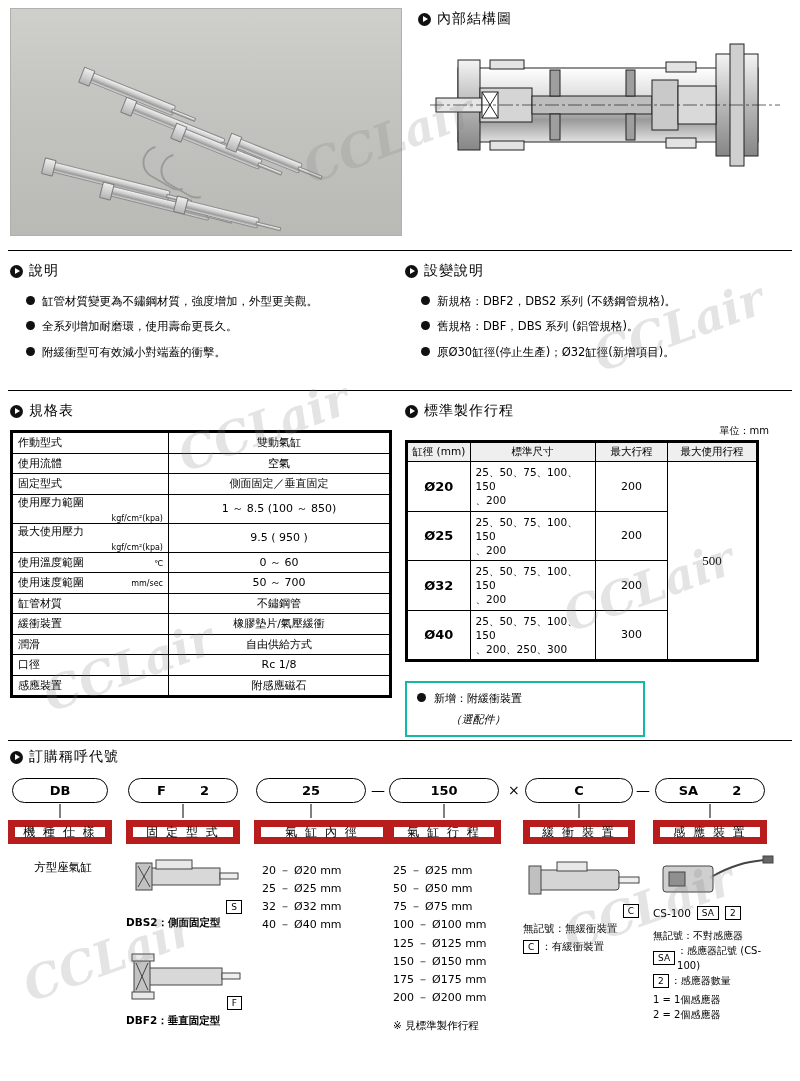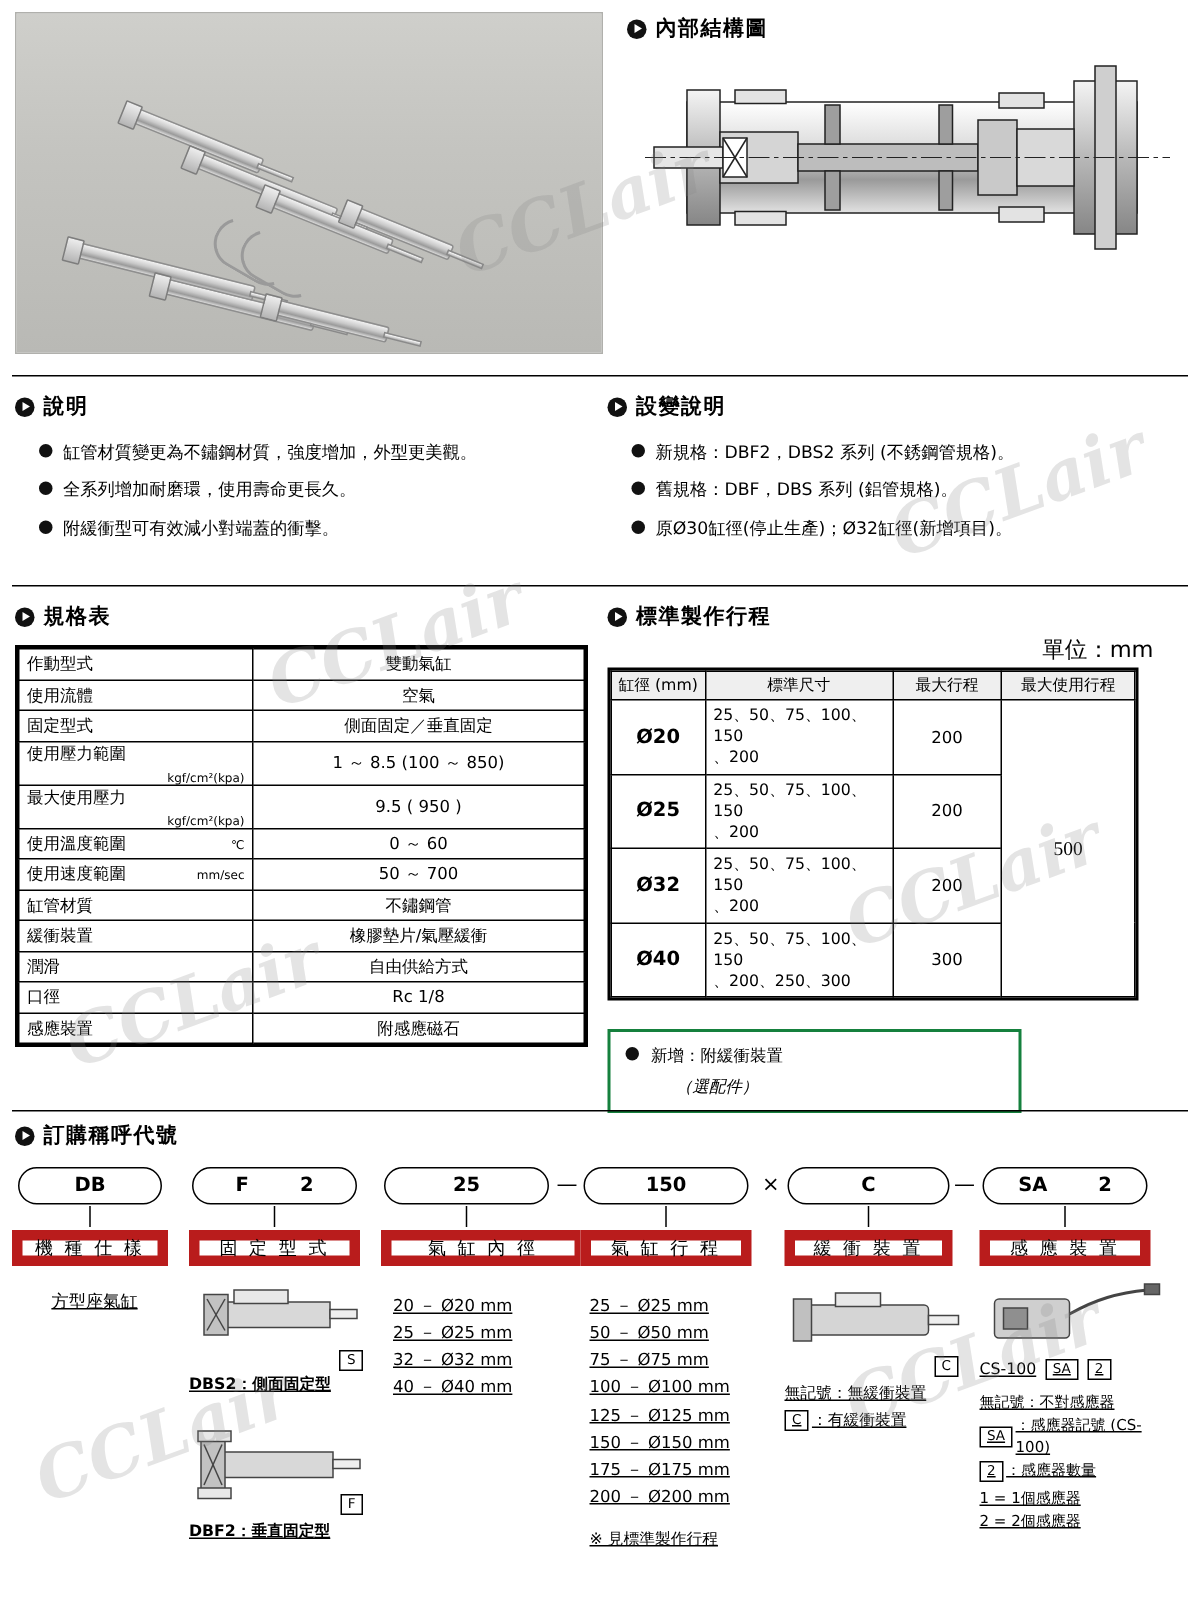--- a/index.html
+++ b/index.html
@@ -18,21 +18,21 @@
   
   .sect-head { display:flex; align-items:center; gap:6px; }
   .bullet-tri {
     display:inline-block;width:13px;height:13px;border-radius:50%;
     background:#111; position:relative; flex:none;
   }
   .bullet-tri::after{
     content:"";position:absolute;left:4.5px;top:3px;
     border-left:5px solid #fff;border-top:3.5px solid transparent;border-bottom:3.5px solid transparent;
   }
-  .sect-title { font-size:14px; font-weight:bold; letter-spacing:1px; }
+  .sect-title { font-size:14px; font-weight:normal; letter-spacing:1px; }
   .hr { border:none;border-top:1px solid #000; margin:0; }
   .dotf { display:inline-block;width:9px;height:9px;border-radius:50%;
          background:#111;flex:none;margin-top:2px;}
 
   
   .photo {
     position:absolute; left:10px; top:8px; width:392px; height:228px;
     background:linear-gradient(180deg,#cfcfcb 0%,#c4c4c0 40%,#b9b9b5 100%);
     border:1px solid #b0b0ac;
     overflow:hidden;
@@ -80,35 +80,35 @@
   .diagcell svg{position:absolute;left:0;top:0;}
 
   
   .stroke { width:350px; font-size:11px; }
   .stroke td,.stroke th { border:1px solid #000; padding:2px 4px; text-align:center; font-weight:normal; }
   .stroke .hd { background:#efefef; height:19px; font-size:10.5px;}
   .stroke .bore { font-weight:bold; font-size:13px; }
   .stroke .szlist { text-align:left; font-size:10.5px; line-height:1.35; padding:3px 5px;}
 
   .note-box{
-    border:2px solid #15803d;width:276px;padding:8px 10px;margin-top:16px;
+    border:2px solid #14b8a6;width:240px;padding:8px 10px;margin-top:16px;
     display:flex;gap:8px;align-items:flex-start;
   }
 
   
   .order { position:absolute; left:0; top:748px; width:800px; }
   .pill{
     border:1px solid #000;border-radius:13px;height:25px;display:flex;
     align-items:center;justify-content:center;font-weight:bold;font-size:13px;background:#fff;
   }
   .boxlbl{
     border:7px solid #b91c1c;height:24px;display:flex;align-items:center;justify-content:center;
     font-size:12px;letter-spacing:2px;background:#fff;
   }
-  .col-order{position:absolute;top:0;text-decoration:underline;}
+  .col-order{position:absolute;top:0;}
   .optlist{font-size:11px;line-height:1.65;margin-top:10px;}
   .smallbox{display:inline-block;border:1px solid #000;padding:0 4px;font-size:9px;line-height:12px;}
 
   .wm{
     position:absolute;font-family:"DejaVu Serif","Liberation Serif",serif;
     font-style:italic;font-weight:bold;color:rgba(130,130,130,.22);
     transform:rotate(-20deg);white-space:nowrap;pointer-events:none;user-select:none;
   }
 </style>
 </head>
@@ -299,21 +299,21 @@
     </tbody>
         </table>
     </div>
   </div>
 
   <div class="colR" style="top:402px;width:390px;">
     <div class="sect-head">
       <span class="bullet-tri"></span>
       <span class="sect-title">標準製作行程</span>
     </div>
-    <div style="text-align:right;width:364px;font-size:15px;margin-top:4px;">單位：mm</div>
+    <div style="text-align:right;width:364px;font-size:10px;margin-top:4px;">單位：mm</div>
 
     <div style="border:2px solid #000;display:inline-block;margin-top:2px;">
     <table class="stroke">
       <tbody>
             <tr>
         <th class="hd" style="width:62px;">缸徑 (mm)</th>
         <th class="hd" style="width:124px;">標準尺寸</th>
         <th class="hd" style="width:72px;">最大行程</th>
         <th class="hd" style="width:88px;">最大使用行程</th>
       </tr>

